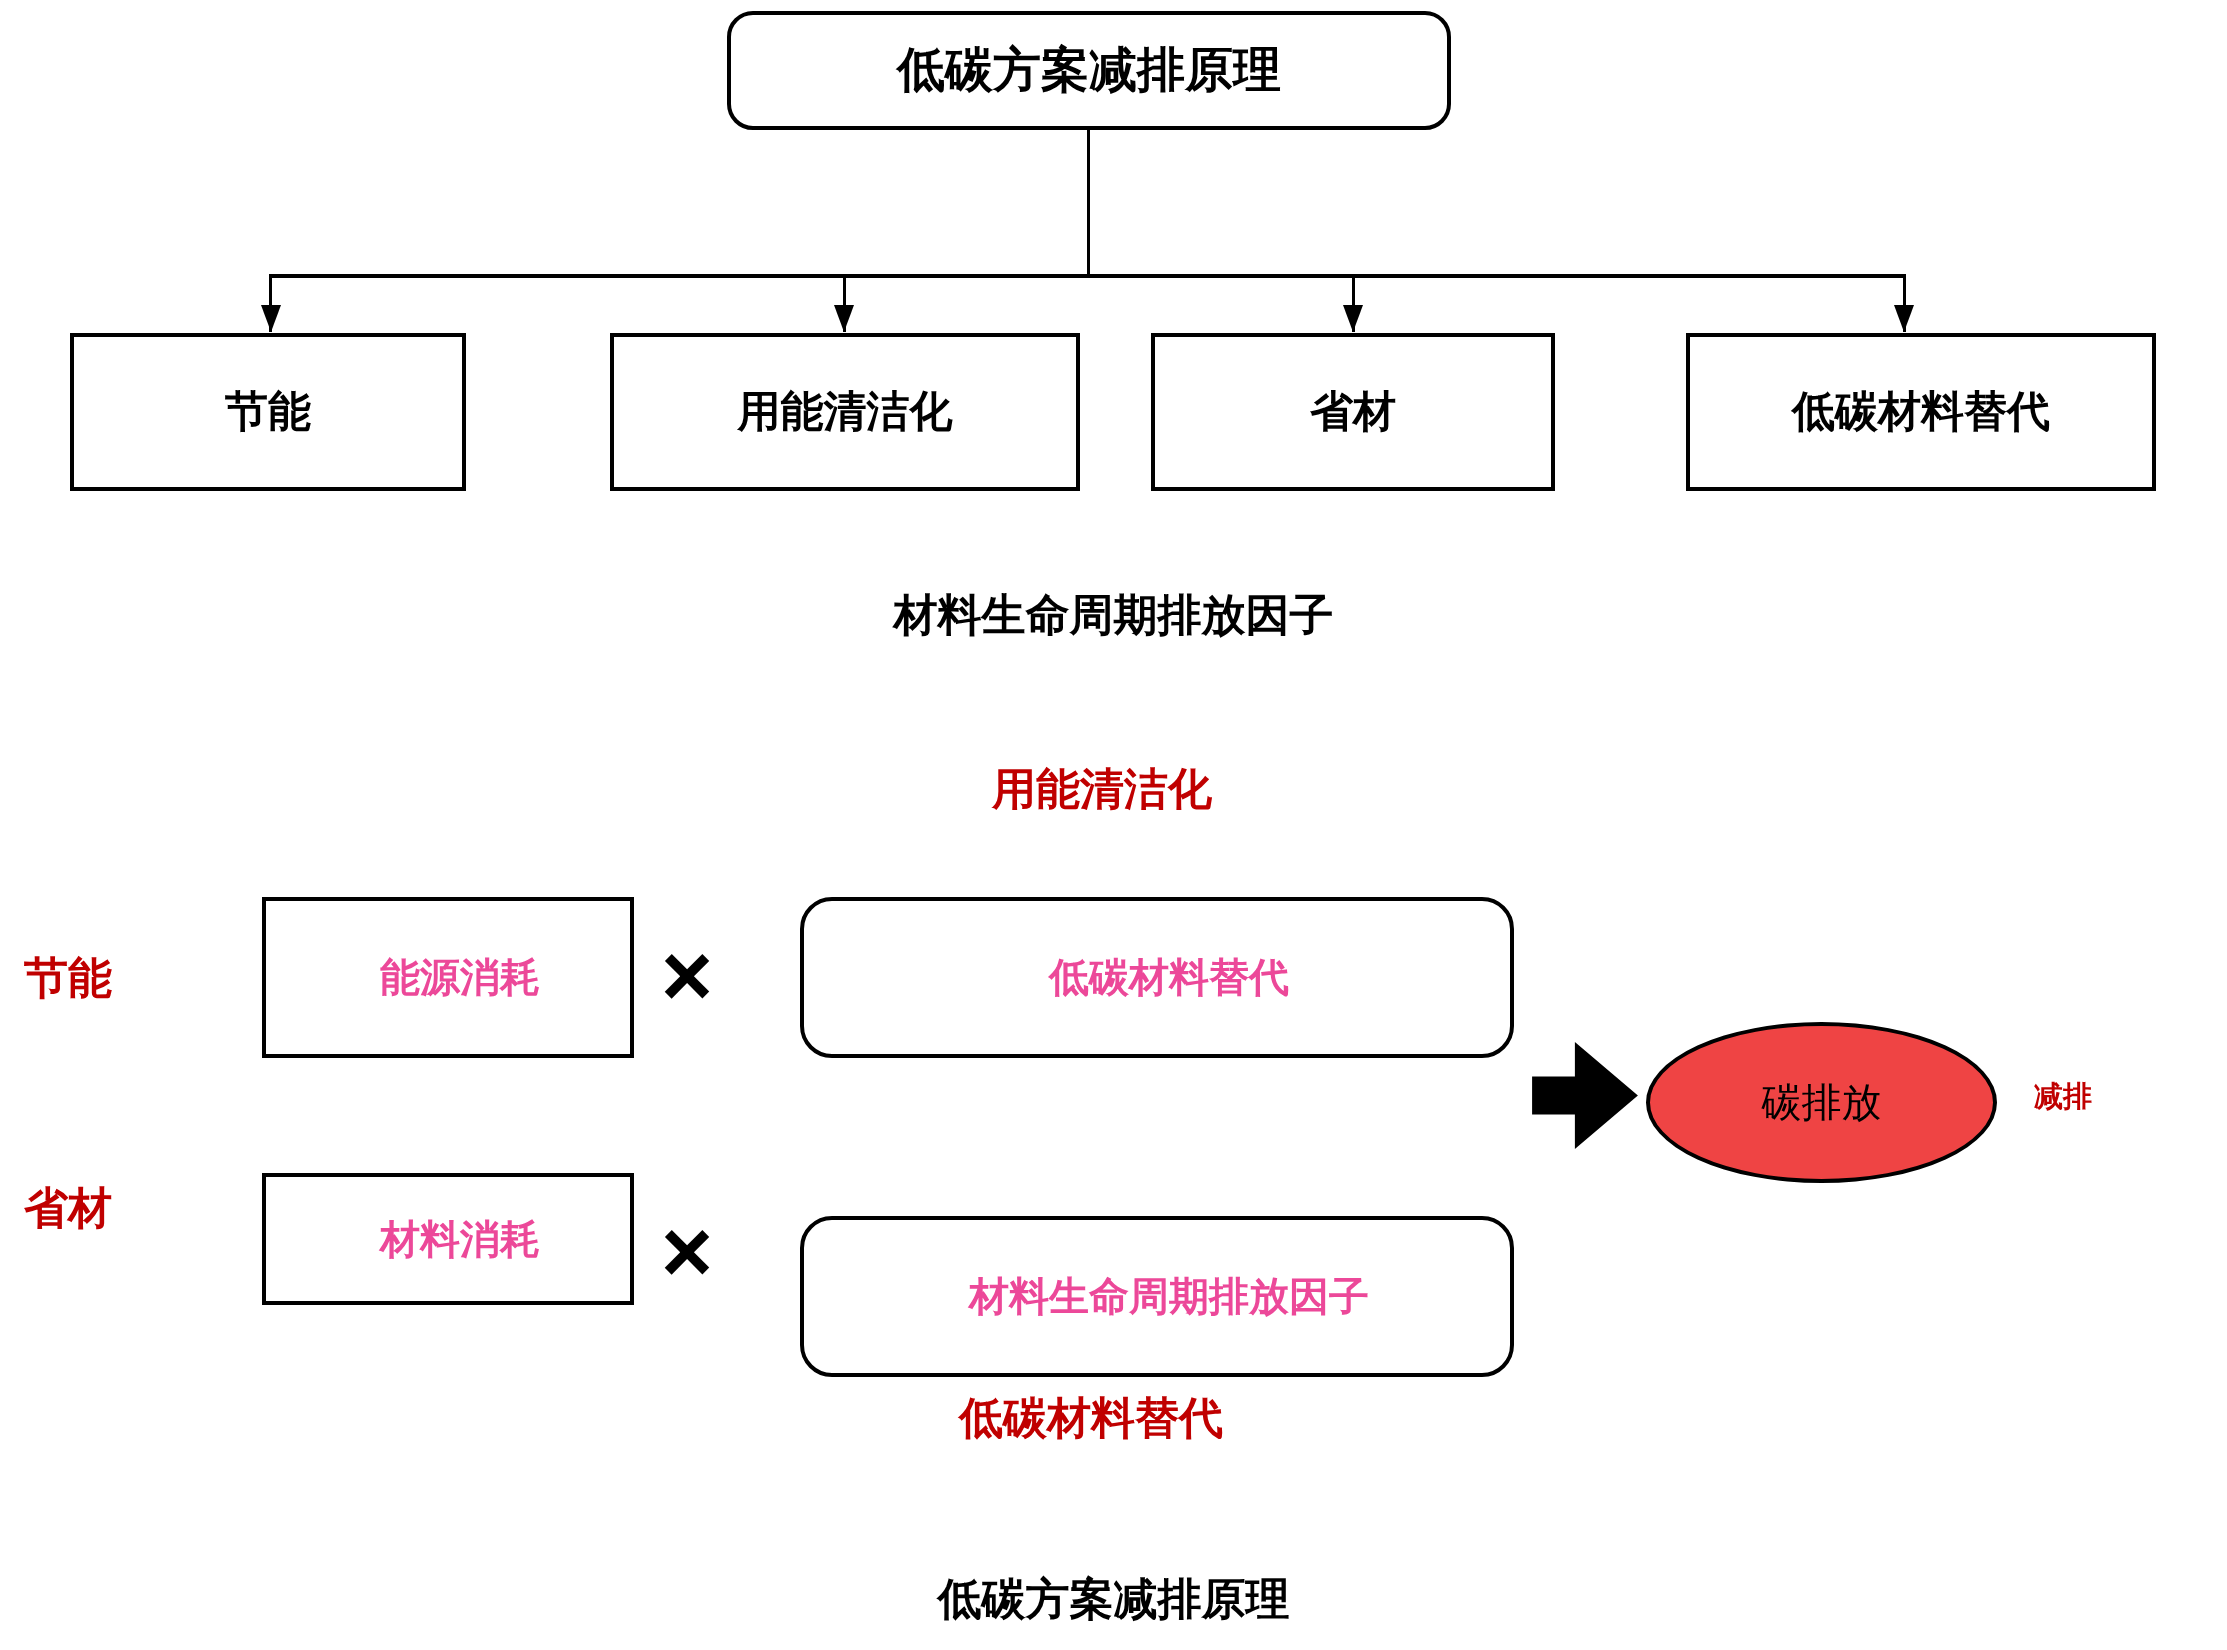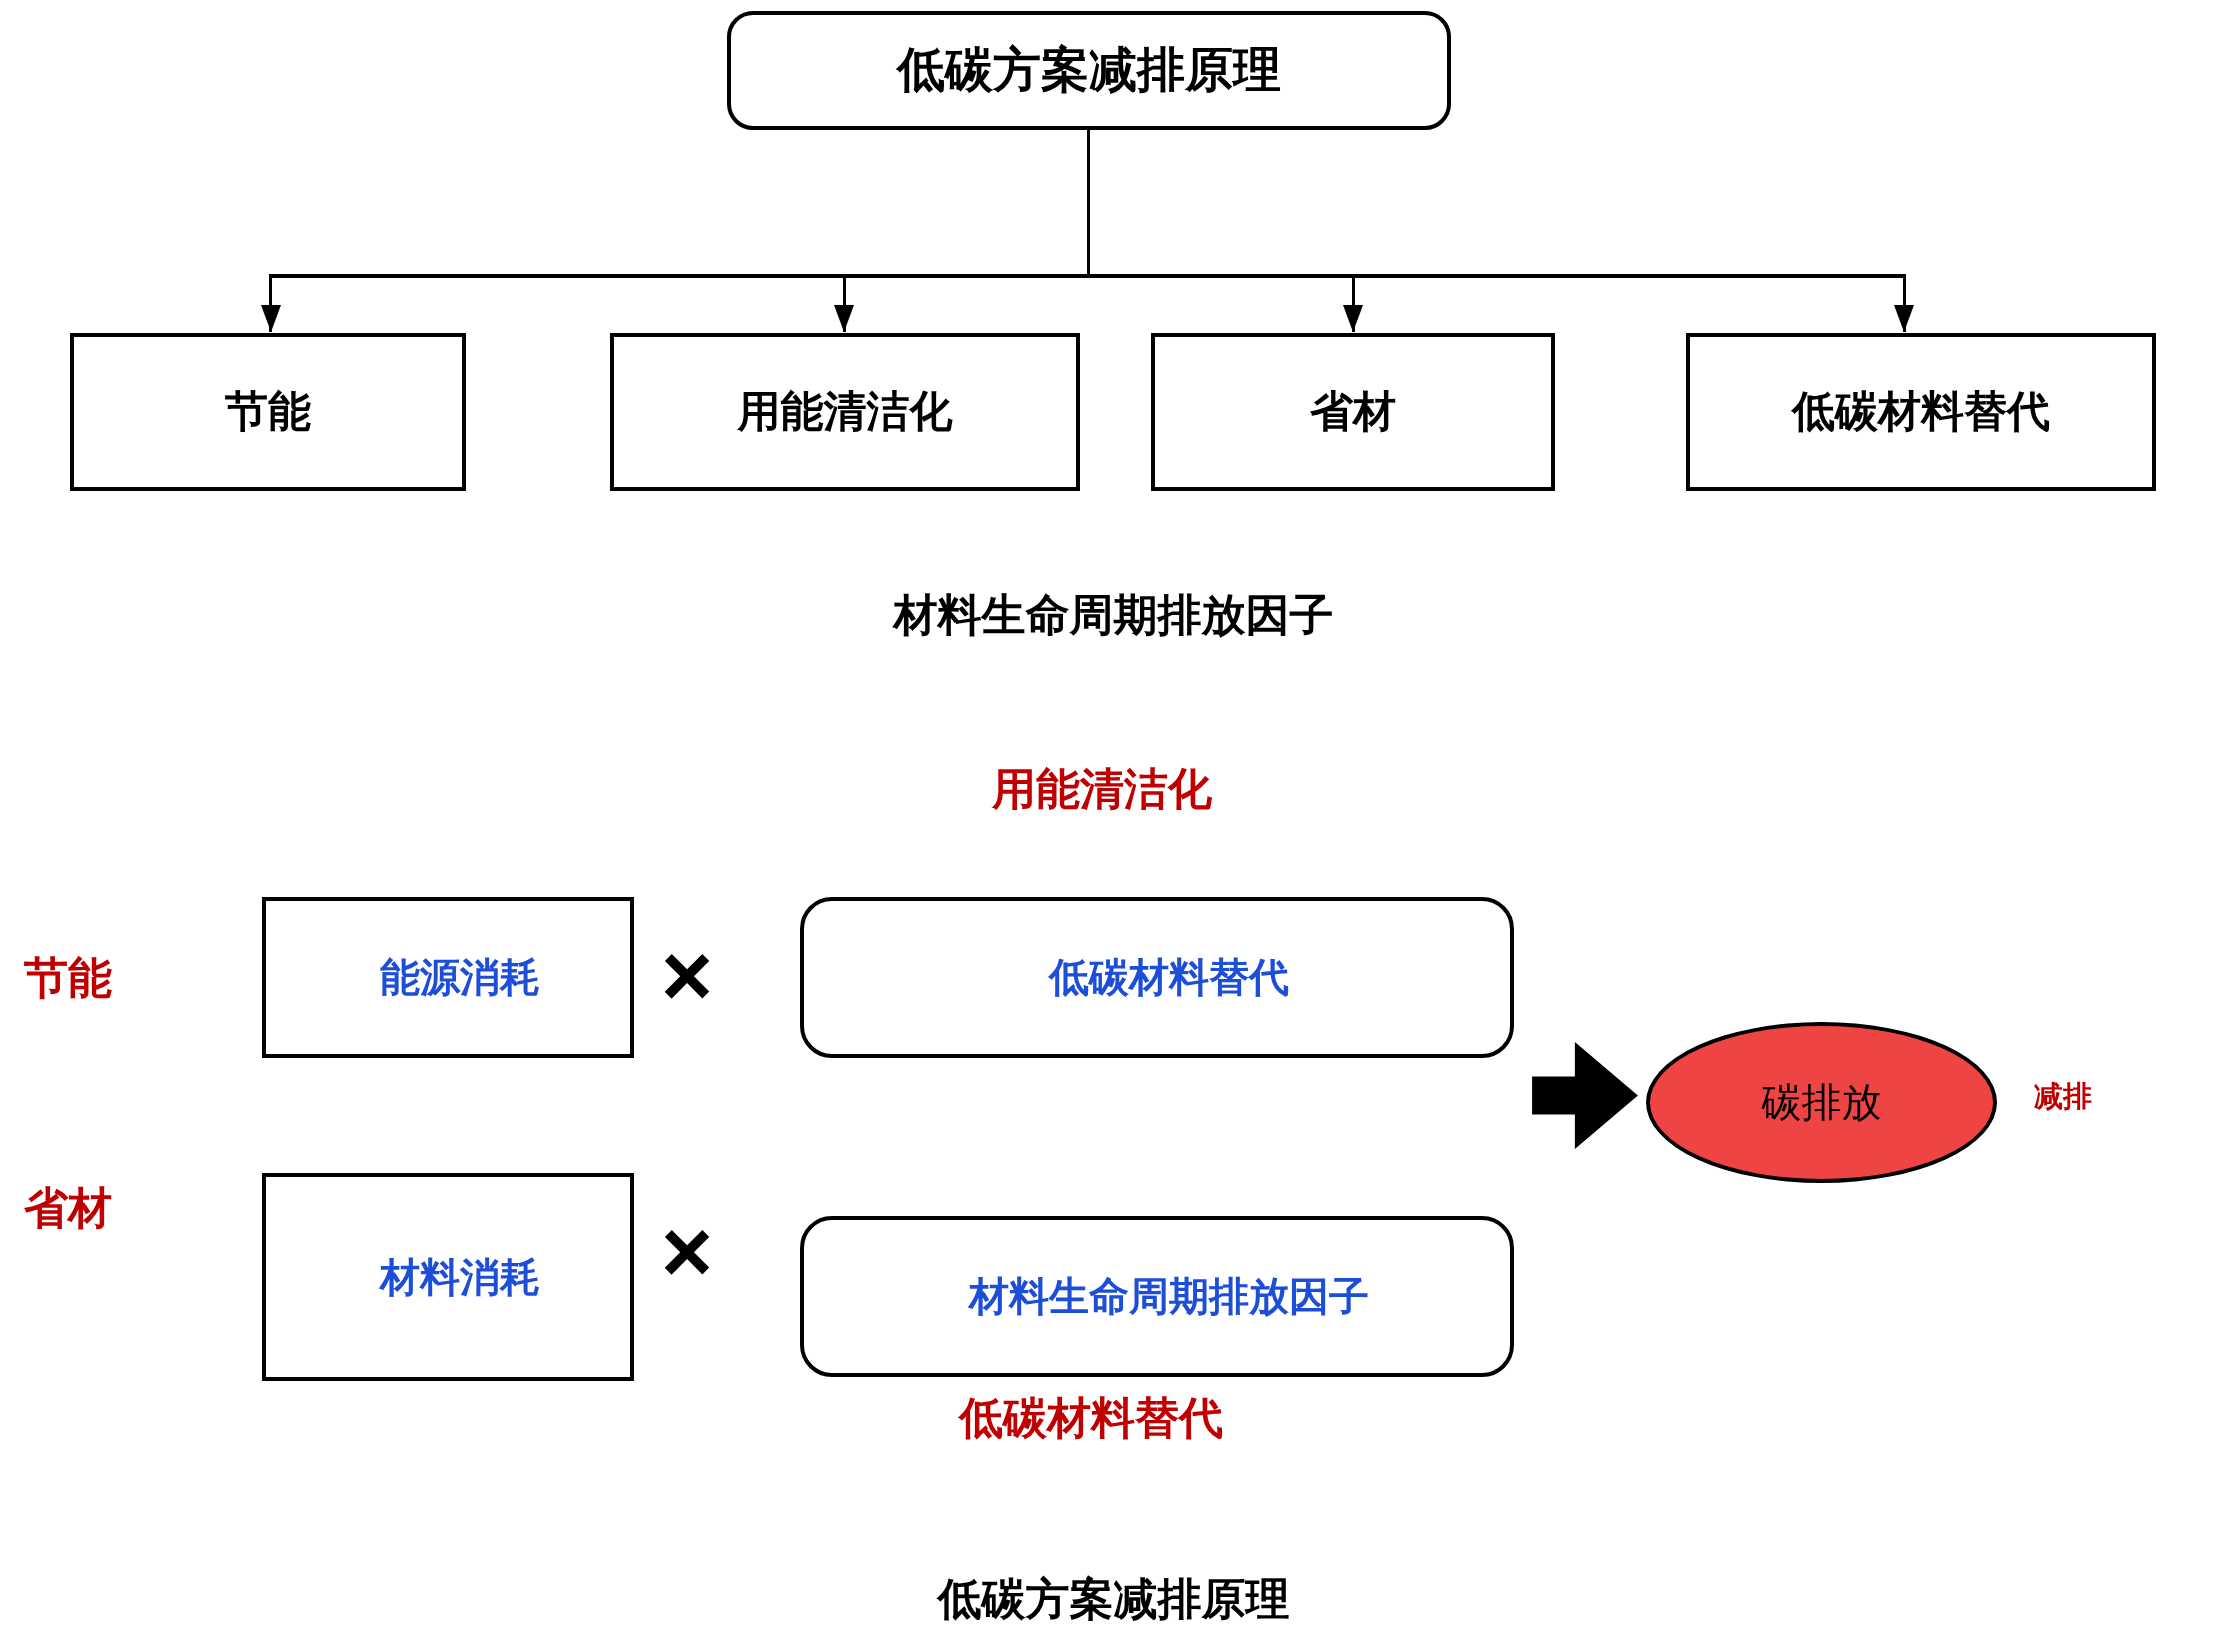--- a/index.html
+++ b/index.html
@@ -93,21 +93,21 @@
   .fb {            
     position: absolute;
     box-sizing: border-box;
     border: 4.2px solid #000000;
     background: #ffffff;
     display: flex;
     align-items: center;
     justify-content: center;
     font-size: 40px;
     font-weight: bold;
-    color: #1d4ed8;
+    color: #ec4899;
     white-space: nowrap;
     padding-left: 24px;
   }
   .fb.round { border-radius: 32px; }
 
   .times {
     position: absolute;
     color: #000000;
     font-weight: bold;
     line-height: 1;
@@ -167,21 +167,21 @@
     <div class="red-label" style="left:24px; top:949px; font-size:44px;">节能</div>
 
     <div class="fb" style="left:262px; top:897px; width:372px; height:161px;">能源消耗</div>
 
     <div class="times" style="left:661px; top:931px; font-size:89px;">×</div>
 
     <div class="fb round" style="left:800px; top:897px; width:714px; height:161px;">低碳材料替代</div>
 
     <div class="red-label" style="left:24px; top:1179px; font-size:44px;">省材</div>
 
-    <div class="fb" style="left:262px; top:1173px; width:372px; height:208px;">材料消耗</div>
+    <div class="fb" style="left:262px; top:1173px; width:372px; height:132px;">材料消耗</div>
 
     <div class="times" style="left:661px; top:1207px; font-size:89px;">×</div>
 
     <div class="fb round" style="left:800px; top:1173px; width:714px; height:161px;margin-top:43px;">材料生命周期排放因子</div>
 
     <svg class="abs" style="left:1532px; top:1042px; width:106px; height:107px;" viewBox="0 0 178 180">
       <polygon points="0,58 72,58 72,0 178,90 72,180 72,122 0,122" fill="#000000"></polygon>
     </svg>
 
     <div class="ellipse" style="left:1646px; top:1022px; width:351px; height:161px;">碳排放</div>

